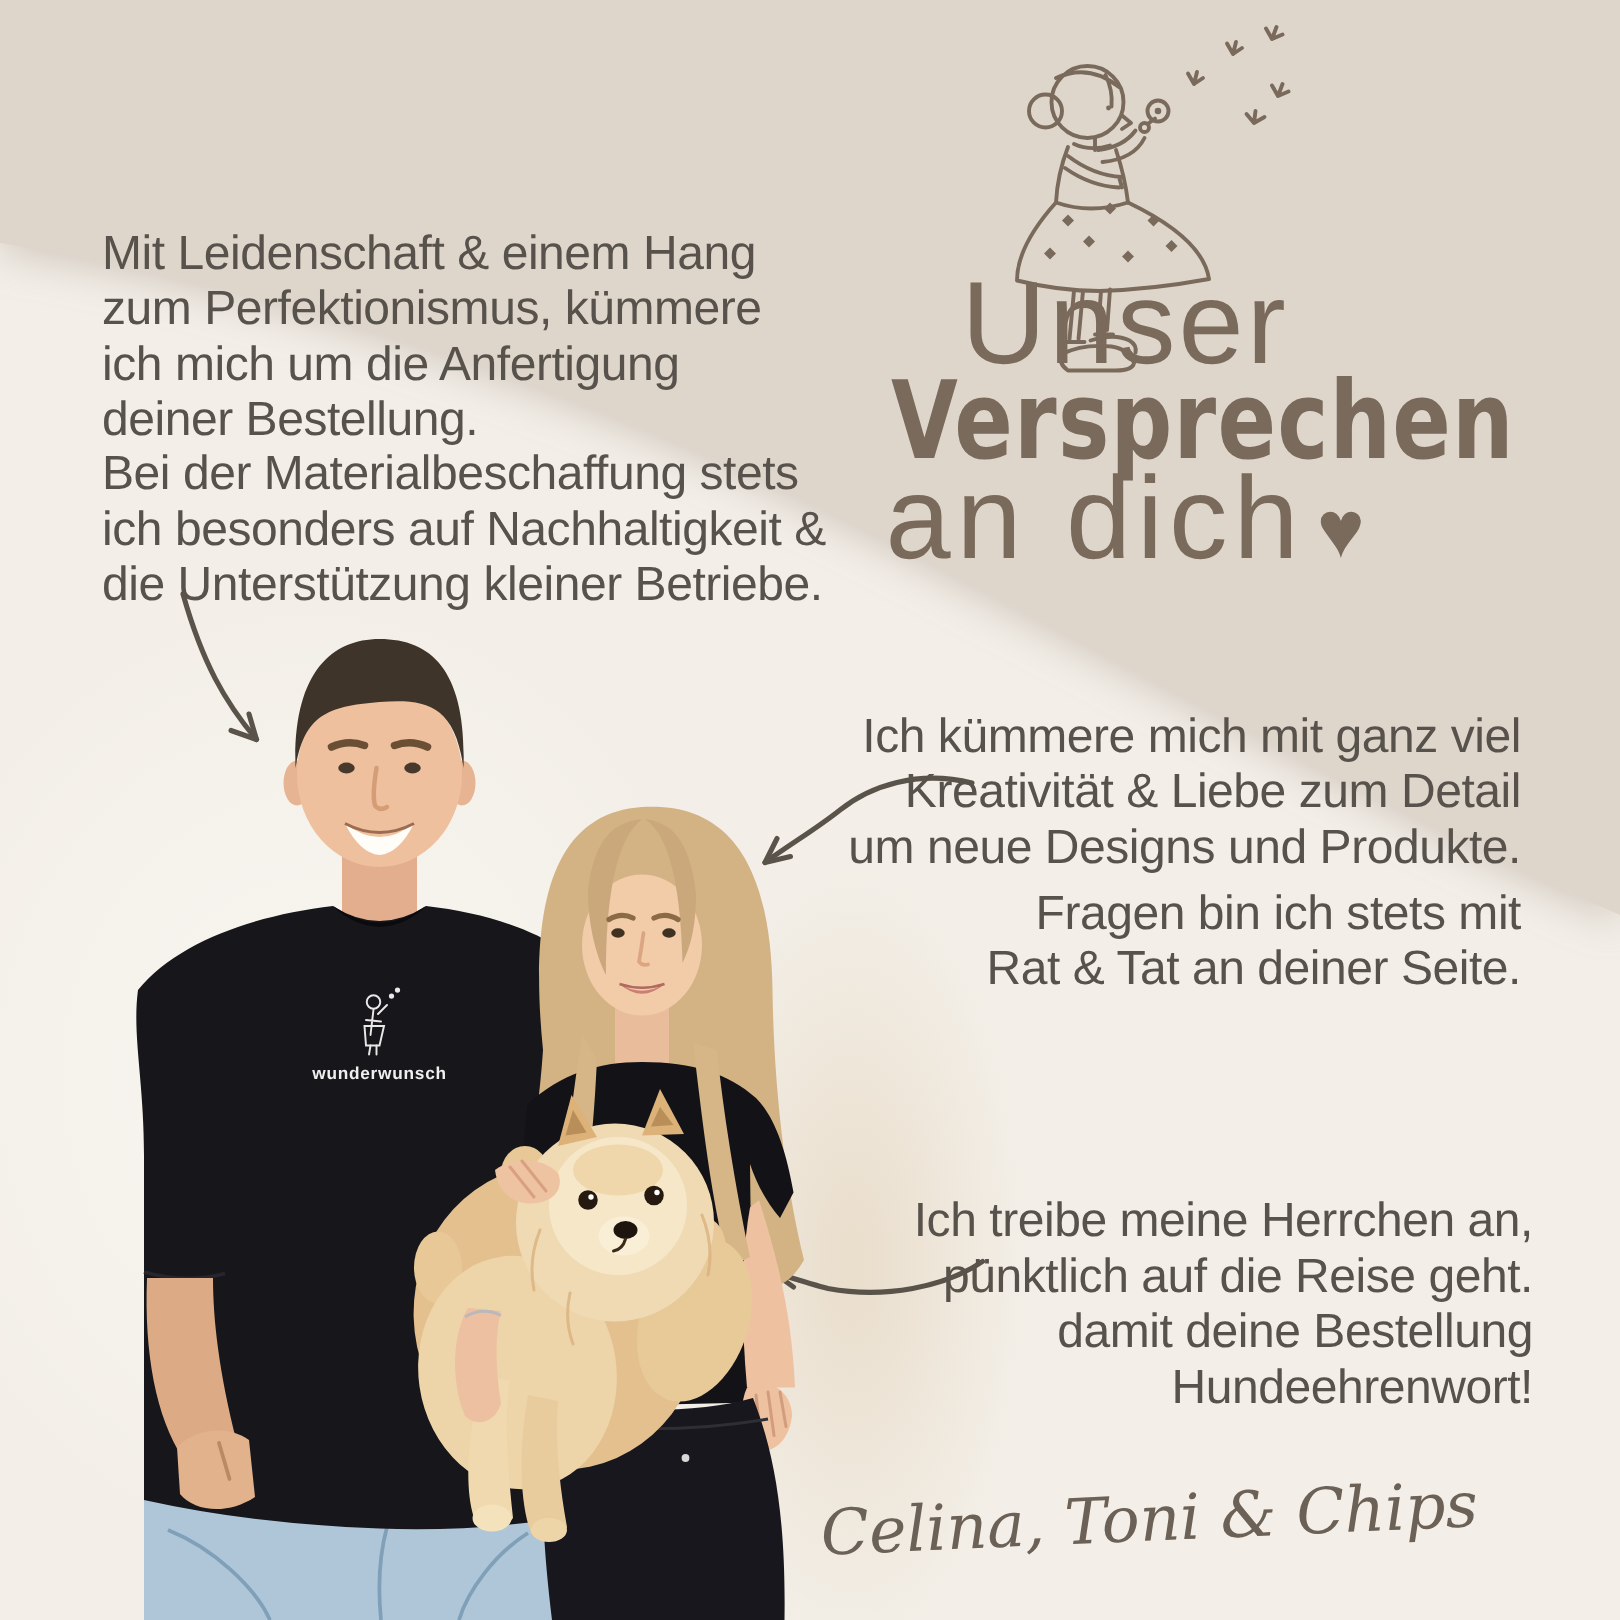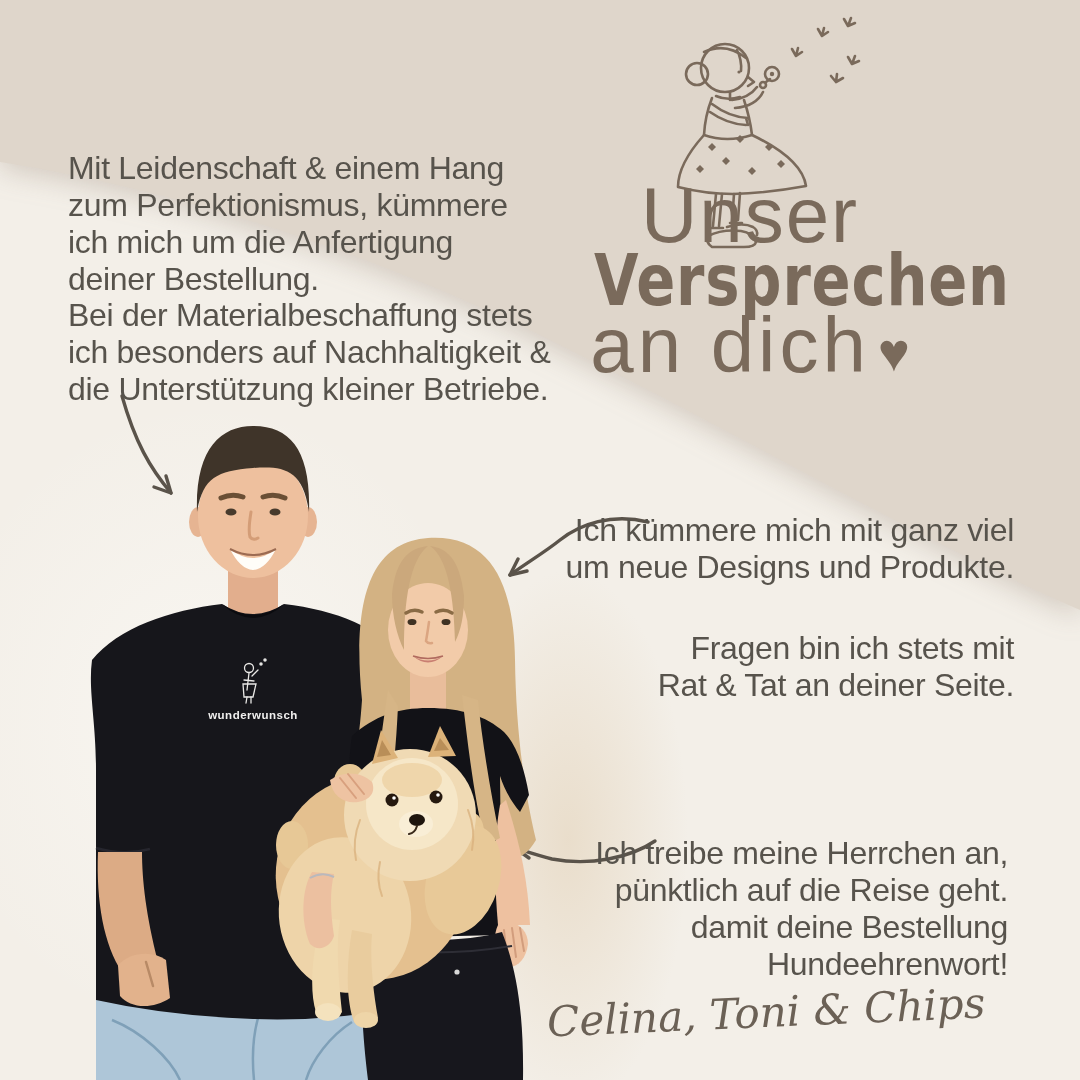--- a/index.html
+++ b/index.html
@@ -2,21 +2,21 @@
 <html style="--beige: #dfd6cb; --cream: #f3efe8; --title-brown: #7a6a5b; --text-gray: #57534c; --arrow: #5a534a;"><head>
 <meta charset="utf-8">
 <style>
   html,body{margin:0;padding:0;background:#888;}
   #canvas{position:relative;width:1080px;height:1080px;overflow:hidden;
           background:var(--cream,#f3efe8);font-family:"Liberation Sans",sans-serif;}
   #scene{position:absolute;inset:0;}
   .beige-shape{fill:var(--beige,#dfd6cb);filter:drop-shadow(0 6px 14px rgba(125,105,85,.28));}
   .txt{position:absolute;color:var(--text-gray,#57534c);font-size:32px;line-height:37px;
        letter-spacing:-.3px;white-space:nowrap;}
-  .txt.right{text-align:right;margin-top:40px;}
+  .txt.right{text-align:right;}
   .title{position:absolute;right:70px;top:182px;text-align:center;color:var(--title-brown,#7a6a5b);white-space:nowrap;}
   .title .t1{font-size:78px;line-height:66px;letter-spacing:2px;}
   .title .t2{font-family:"DejaVu Sans",sans-serif;font-weight:bold;font-size:72px;line-height:64px;
              transform:scaleX(.8);transform-origin:100% 50%;letter-spacing:1px;}
   .title .t3{font-size:78px;line-height:66px;letter-spacing:4px;}
   .title .heart{font-size:54px;letter-spacing:0;margin-left:8px;vertical-align:1px;}
   .signature{position:absolute;right:95px;top:988px;font-family:"DejaVu Serif",serif;
              font-style:italic;font-size:42px;color:#6b6156;transform:rotate(-2.5deg);white-space:nowrap;}
   svg text.logo-txt{font-family:"Liberation Sans",sans-serif;font-weight:bold;
                     font-size:11.5px;letter-spacing:.5px;fill:#f0efee;}
@@ -200,27 +200,28 @@
     <div>deiner Bestellung.</div>
   </div>
   <div class="txt" style="left:68px;top:297px;">
     <div>Bei der Materialbeschaffung stets</div>
     <div>ich besonders auf Nachhaltigkeit &amp;</div>
     <div>die Unterstützung kleiner Betriebe.</div>
   </div>
 
   <div class="txt right" style="right:66px;top:472px;">
     <div>Ich kümmere mich mit ganz viel</div>
+    <div>Kreativität &amp; Liebe zum Detail</div>
     <div>um neue Designs und Produkte.</div>
   </div>
   <div class="txt right" style="right:66px;top:590px;">
     <div>Fragen bin ich stets mit</div>
     <div>Rat &amp; Tat an deiner Seite.</div>
   </div>
-  <div class="txt right" style="right:72px;top:795px;">
+  <div class="txt right" style="right:58px;top:795px;">
     <div>Ich treibe meine Herrchen an,</div>
     <div>pünktlich auf die Reise geht.</div>
     <div>damit deine Bestellung</div>
     <div>Hundeehrenwort!</div>
   </div>
 
   <div class="signature">Celina, Toni &amp; Chips</div>
 </div>
 
 </body></html>

